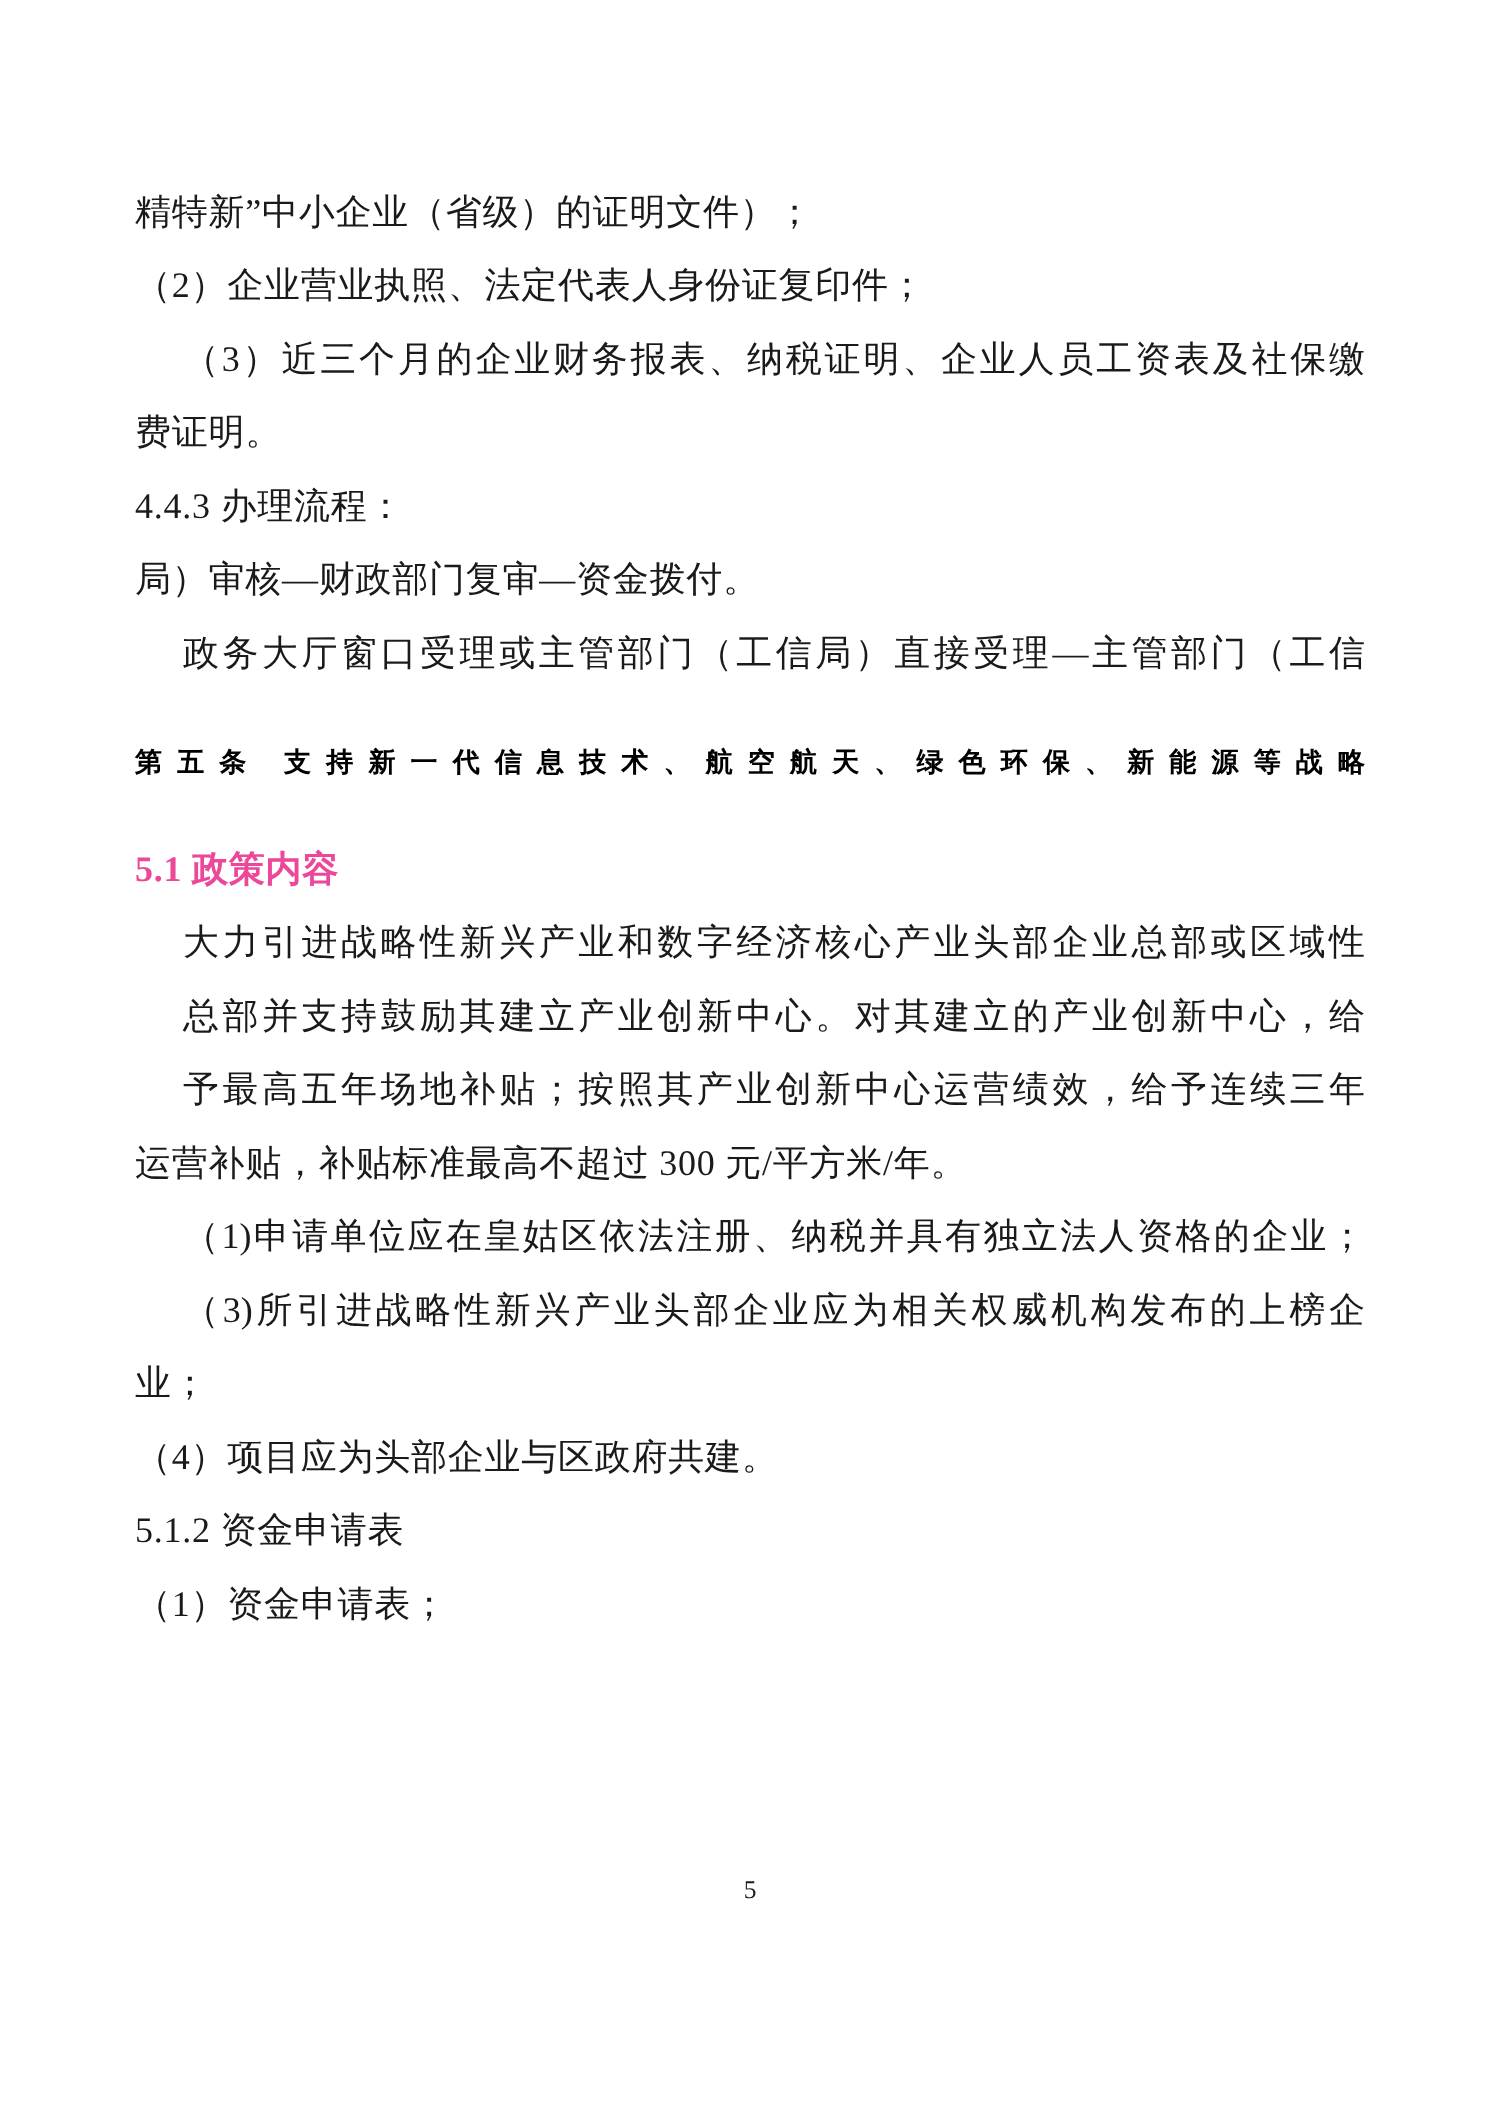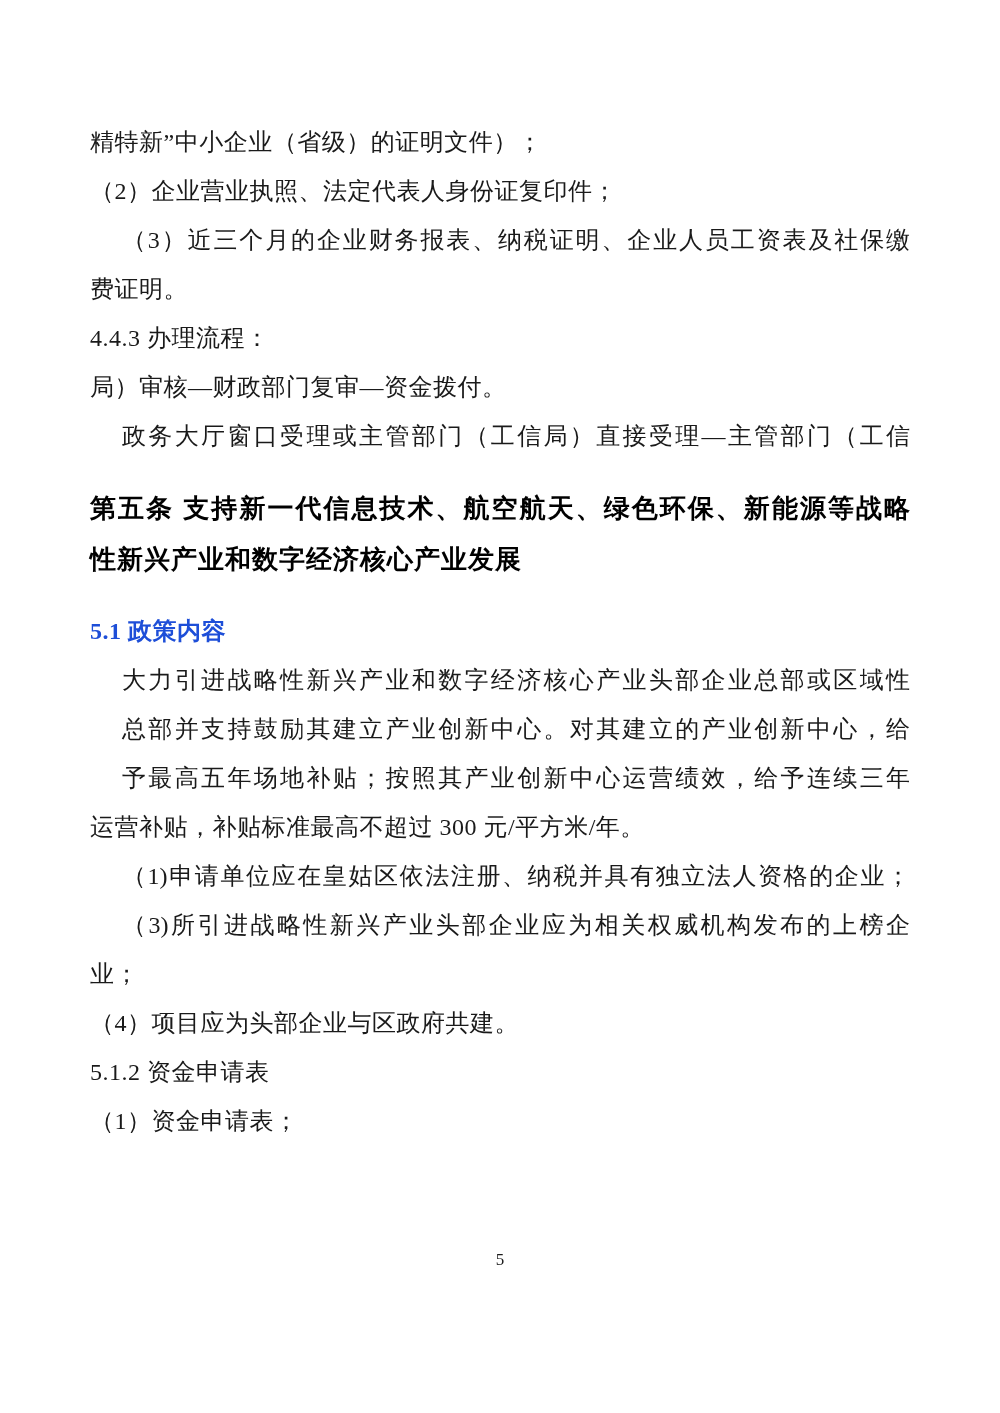--- a/index.html
+++ b/index.html
@@ -35,35 +35,35 @@
     text-align-last: justify;
     letter-spacing: 0;
     margin-left: 32px;
   }
   .heading-block {
     margin: 22px 0;
   }
   .hd {
     font-family: "Liberation Sans", "DejaVu Sans", sans-serif;
     font-weight: bold;
-    font-size: 26px;
+    font-size: 18px;
     line-height: 51px;
     letter-spacing: 1px;
     white-space: nowrap;
     color: #000000;
   }
   .hd.fill {
     white-space: normal;
     text-align: justify;
     text-align-last: justify;
     letter-spacing: 0;
   }
   .sub {
     font-weight: bold;
-    color: #1d4ed8;
+    color: #ec4899;
   }
   .page-num {
     position: absolute;
     top: 1248px;
     left: 0;
     width: 100%;
     text-align: center;
     font-size: 17px;
     line-height: 24px;
     color: #1a1a1a;
@@ -78,21 +78,20 @@
     <div class="ln">精特新”中小企业（省级）的证明文件）；</div>
     <div class="ln">（2）企业营业执照、法定代表人身份证复印件；</div>
     <div class="ln fill">（3）近三个月的企业财务报表、纳税证明、企业人员工资表及社保缴</div>
     <div class="ln">费证明。</div>
     <div class="ln">4.4.3 办理流程：</div>
     <div class="ln">局）审核—财政部门复审—资金拨付。</div>
     <div class="ln fill">政务大厅窗口受理或主管部门（工信局）直接受理—主管部门（工信</div>
 
     <div class="heading-block">
       <div class="hd fill">第五条 支持新一代信息技术、航空航天、绿色环保、新能源等战略</div>
-      <div class="hd">性新兴产业和数字经济核心产业发展</div>
     </div>
 
     <div class="ln sub">5.1 政策内容</div>
     <div class="ln fill">大力引进战略性新兴产业和数字经济核心产业头部企业总部或区域性</div>
     <div class="ln fill">总部并支持鼓励其建立产业创新中心。对其建立的产业创新中心，给</div>
     <div class="ln fill">予最高五年场地补贴；按照其产业创新中心运营绩效，给予连续三年</div>
     <div class="ln">运营补贴，补贴标准最高不超过 300 元/平方米/年。</div>
     <div class="ln fill">（1)申请单位应在皇姑区依法注册、纳税并具有独立法人资格的企业；</div>
     <div class="ln fill">（3)所引进战略性新兴产业头部企业应为相关权威机构发布的上榜企</div>
     <div class="ln">业；</div>

